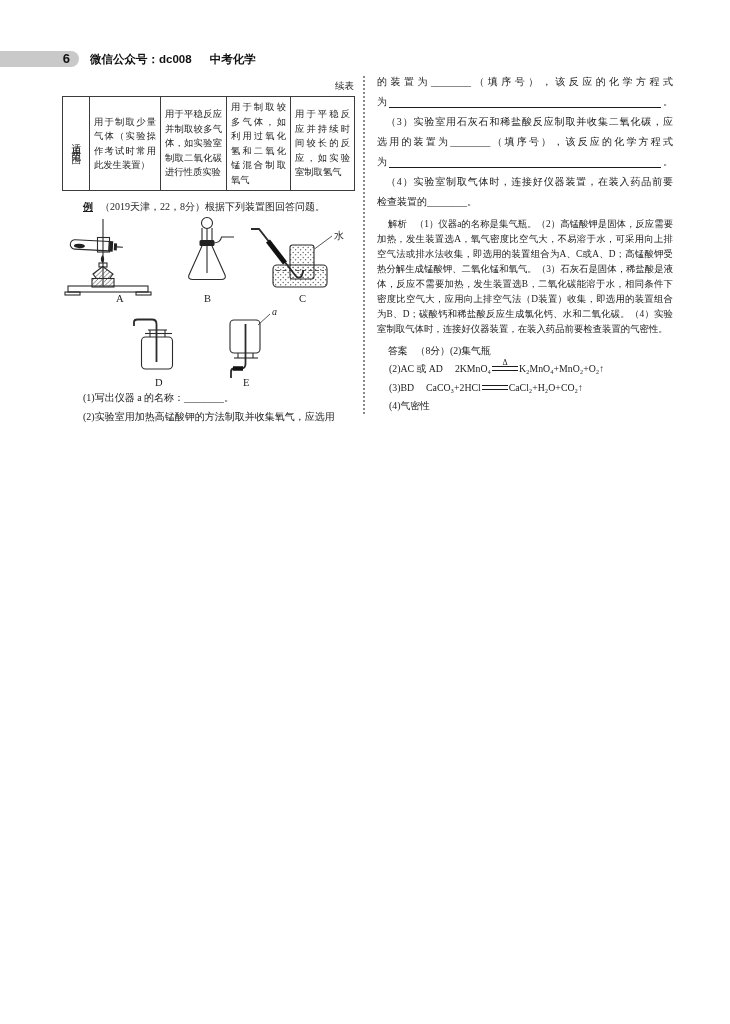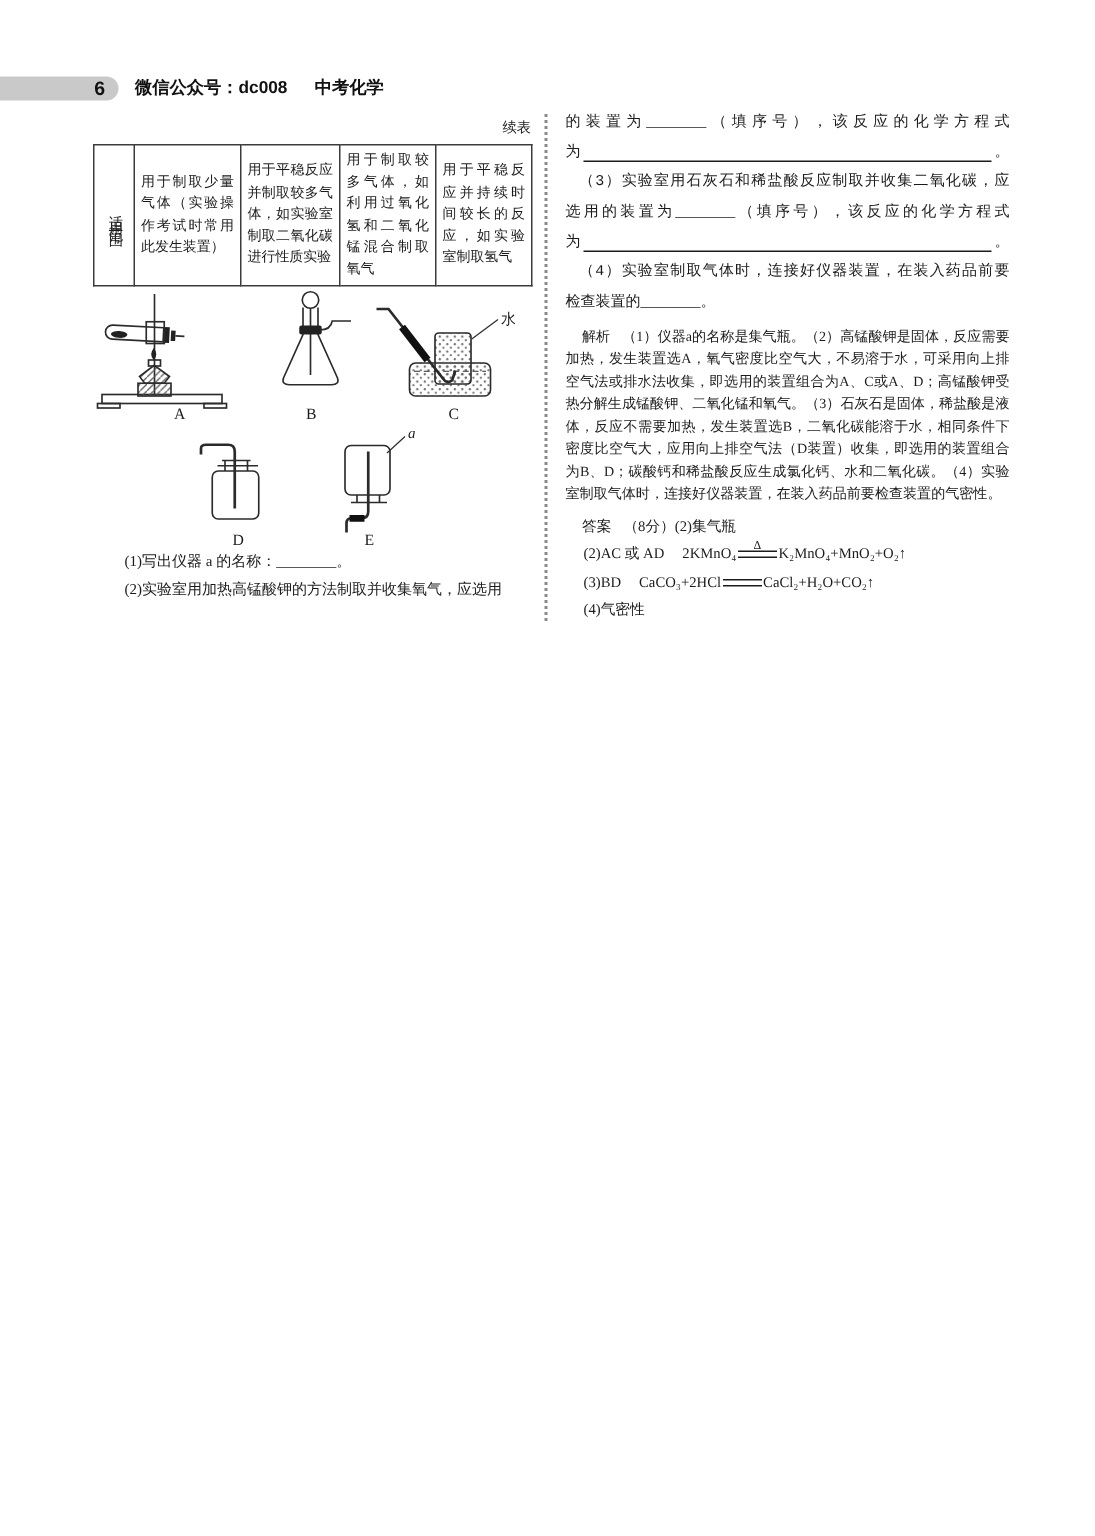--- a/index.html
+++ b/index.html
@@ -29,21 +29,21 @@
   td.vh{text-align:center;padding:2px 1px;}
   .vtext{writing-mode:vertical-rl;text-orientation:upright;letter-spacing:4px;margin:0 auto;font-size:9.6px;}
   .ex{margin:8px 0 0 0;font-size:10px;line-height:15px;text-indent:21px;}
   .ex .tag{font-weight:bold;text-decoration:underline;margin-right:7px;}
   svg.apparatus{display:block;margin-top:2px;}
   .q{margin:0;font-size:10px;line-height:19px;text-indent:21px;white-space:nowrap;}
   
   .colR{position:absolute;left:377px;top:72px;width:296px;}
   .qline{font-size:10px;line-height:20px;text-align:justify;}
   .jlast{text-align-last:justify;}
-  .ind3{text-indent:9px;font-family:Liberation Mono, monospace;}
+  .ind3{text-indent:9px;}
   .blankline{display:flex;align-items:baseline;font-size:10px;line-height:20px;}
   .fill{flex:1 1 auto;border-bottom:1px solid #1b1b1b;align-self:flex-end;margin:0 2px 4px 2px;height:0;}
   .ana{margin:4px 0 0 0;font-size:9.4px;line-height:15px;text-align:justify;text-indent:11px;}
   .lbl{font-weight:normal;font-family:"Liberation Sans",sans-serif;margin-right:8px;}
   .ansblk{margin-top:5px;font-size:9.8px;}
   .ans1{text-indent:11px;line-height:17px;}
   .eqline{padding-left:12px;line-height:19px;display:flex;align-items:center;font-size:9.8px;}
   .eqline .pre{margin-right:12px;}
   .eqsign{display:inline-block;position:relative;width:26px;height:3px;border-top:1px solid #1b1b1b;border-bottom:1px solid #1b1b1b;margin:0 1px;vertical-align:2px;}
   .eqsign .cond{position:absolute;left:0;right:0;bottom:3px;text-align:center;font-size:8px;line-height:8px;}
@@ -81,20 +81,23 @@
           <div class="vtext">适用范围</div>
         </td>
         <td>用于制取少量气体（实验操作考试时常用此发生装置）</td>
         <td>用于平稳反应并制取较多气体，如实验室制取二氧化碳进行性质实验</td>
         <td>用于制取较多气体，如利用过氧化氢和二氧化锰混合制取氧气</td>
         <td>用于平稳反应并持续时间较长的反应，如实验室制取氢气</td>
       </tr>
     </tbody>
       </table>
 
+    <p class="ex">
+      <span class="tag">例</span><span>（2019天津，22，8分）根据下列装置图回答问题。</span>
+    </p>
 
     <svg class="apparatus" width="292" height="172" viewBox="0 0 292 172" fill="none" stroke="#2b2b2b" stroke-width="1.1">
       <defs>
         <pattern id="dots" width="5" height="5" patternUnits="userSpaceOnUse">
           <circle cx="1.2" cy="1.4" r="0.75" fill="#6b6b6b" stroke="none"></circle>
           <circle cx="3.6" cy="3.8" r="0.75" fill="#6b6b6b" stroke="none"></circle>
         </pattern>
         <pattern id="hatch" width="4.5" height="4.5" patternUnits="userSpaceOnUse">
           <path d="M0,4.5 L4.5,0" stroke="#555" stroke-width="0.8"></path>
         </pattern>

